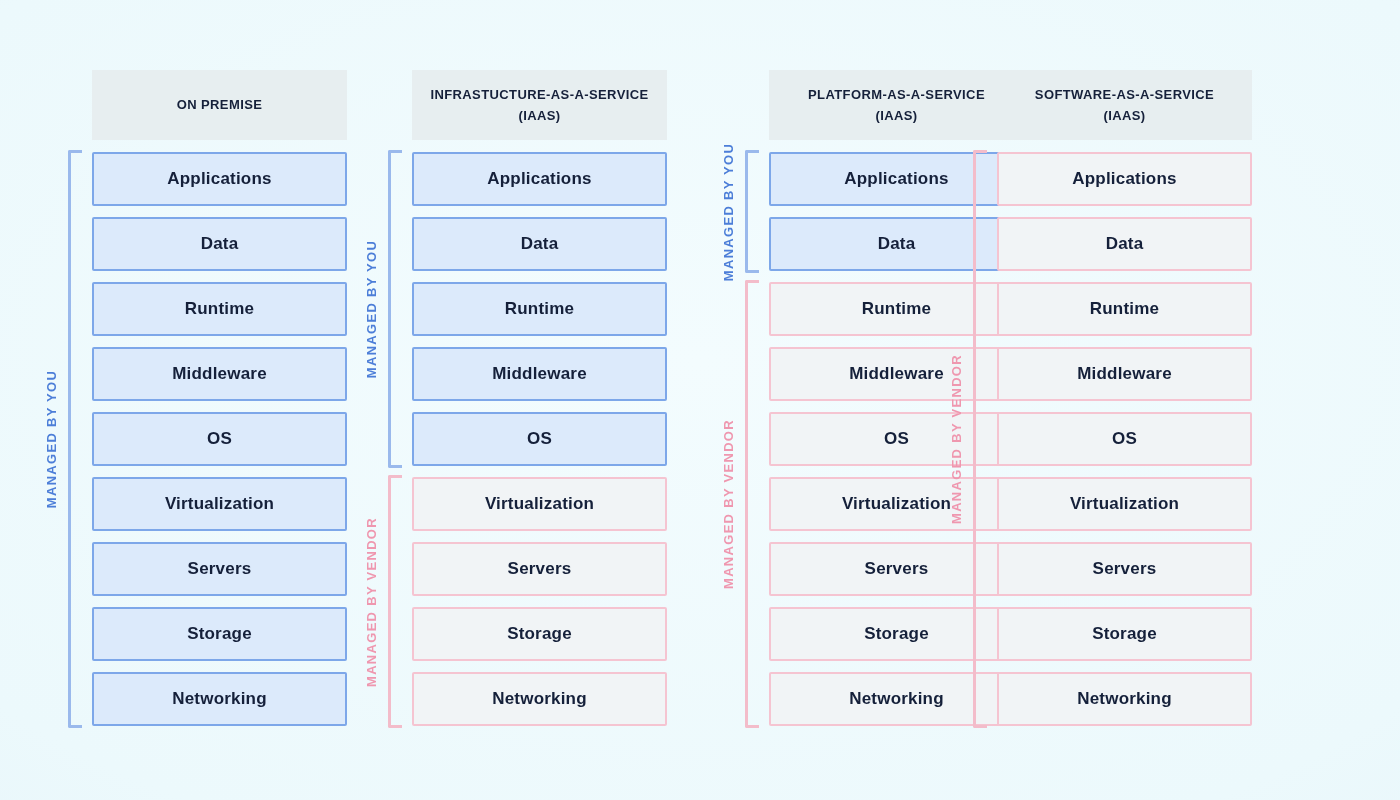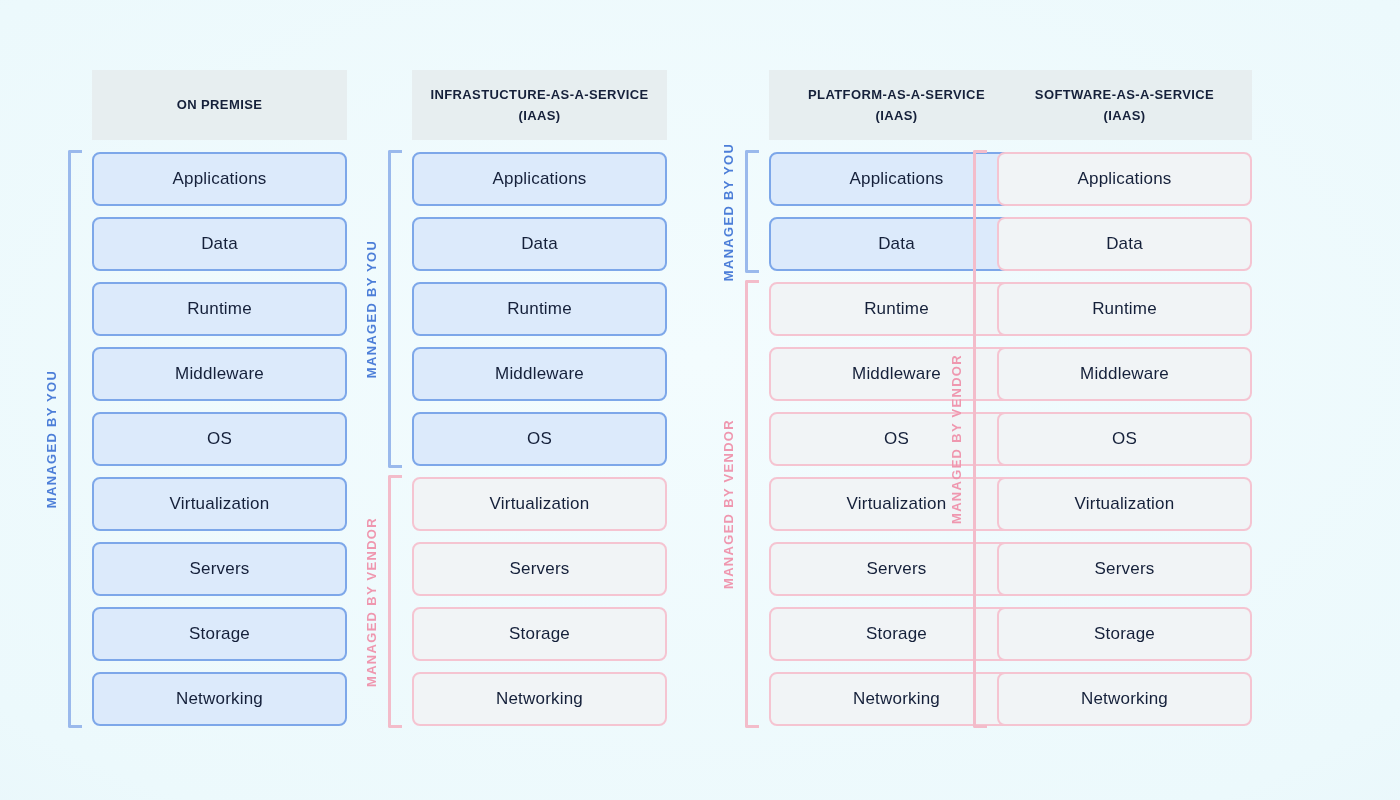--- a/index.html
+++ b/index.html
@@ -29,22 +29,22 @@
     display:flex;flex-direction:column;align-items:center;justify-content:center;
     gap:3px;
   }
   .col-header span{
     color:var(--ink);font-size:13px;font-weight:700;letter-spacing:.4px;
     line-height:18px;text-align:center;white-space:nowrap;
   }
   .layer-box{
     position:absolute;left:65px;width:251px;height:50px;
     display:flex;align-items:center;justify-content:center;
-    border-radius:8px;border:2px solid transparent;
-    color:var(--ink);font-size:17px;font-weight:400;letter-spacing:.2px;
+    border-radius:2px;border:2px solid transparent;
+    color:var(--ink);font-size:17px;font-weight:700;letter-spacing:.2px;
   }
   .layer-box.you{background:var(--blue-fill);border-color:var(--blue-border);}
   .layer-box.vendor{background:var(--pink-fill);border-color:var(--pink-border);}
   .bracket{
     position:absolute;left:41px;width:11px;
     border-style:solid;border-color:transparent;
     border-left-width:3px;border-top-width:3px;border-bottom-width:3px;
     border-right-width:0;
     border-radius:2px 0 0 2px;
   }

